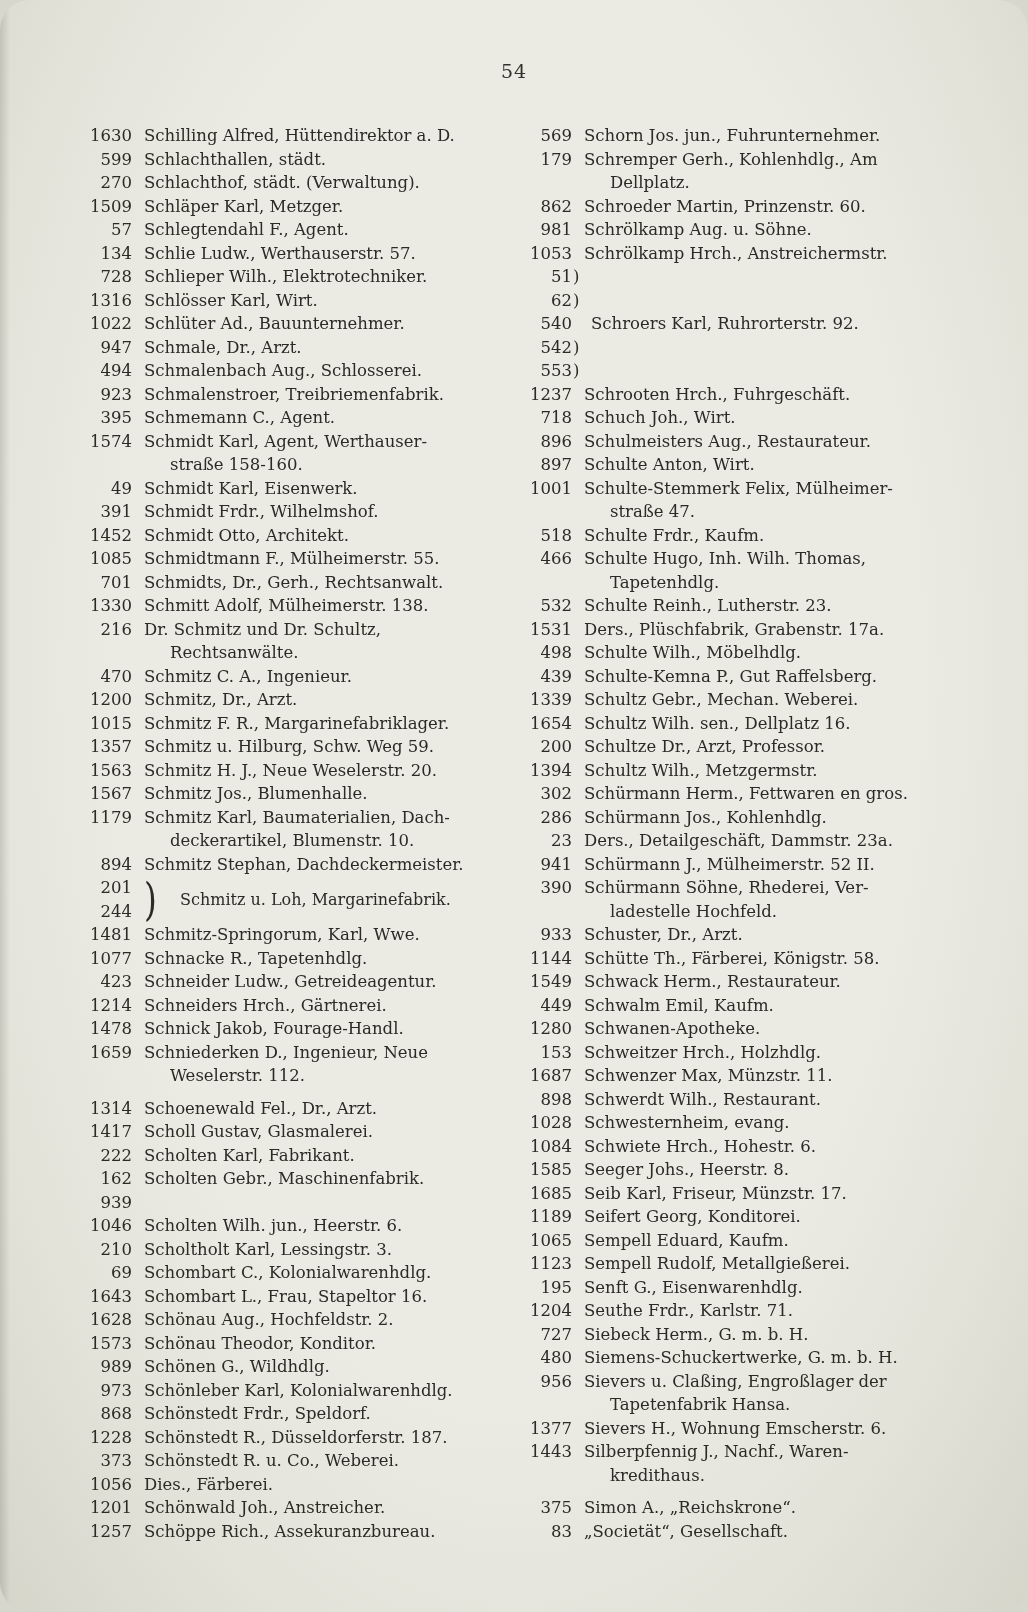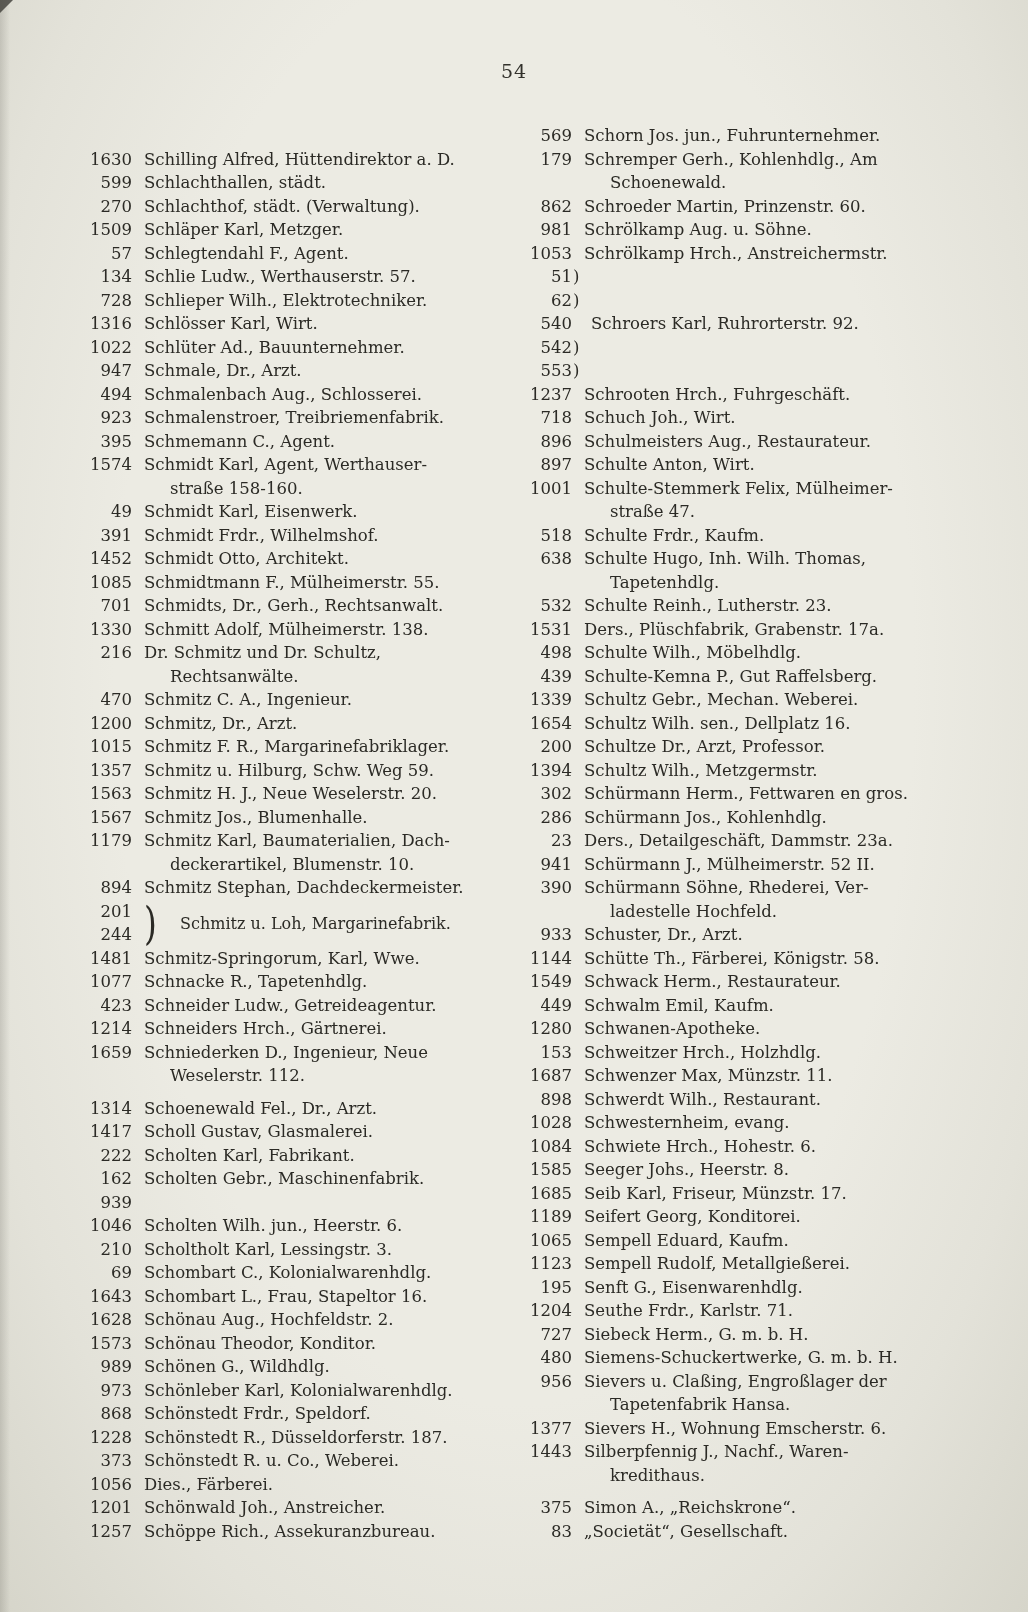--- a/index.html
+++ b/index.html
@@ -5,20 +5,21 @@
   html,body { margin:0; padding:0; }
   body {
     width:1028px; height:1612px;
     font-family:"DejaVu Serif", serif;
     background:#d8d7cd;
   }
   .page {
     position:relative; width:1028px; height:1612px; overflow:hidden;
     background: radial-gradient(ellipse at 50% 42%, #ecebe3 55%, #e3e2d9 78%, #d6d5ca 100%);
     color:#2b2a25;
+    border-radius:30px;
   }
   .corner-artifact-tl {
     position:absolute; top:0; left:0; width:0; height:0;
     border-top:13px solid #45443e; border-right:13px solid transparent;
     opacity:.85;
   }
   .edge-shade-left {
     position:absolute; top:0; left:0; width:10px; height:100%;
     background:linear-gradient(to right, rgba(70,68,60,.18), rgba(70,68,60,0));
   }
@@ -242,20 +243,25 @@
           <span class="num">423</span>
           <span class="paren"></span>
           <span class="txt">Schneider Ludw., Getreideagentur.</span>
         </div>
         <div class="entry-line">
           <span class="num">1214</span>
           <span class="paren"></span>
           <span class="txt">Schneiders Hrch., Gärtnerei.</span>
         </div>
         <div class="entry-line">
+          <span class="num">1478</span>
+          <span class="paren"></span>
+          <span class="txt">Schnick Jakob, Fourage-Handl.</span>
+        </div>
+        <div class="entry-line">
           <span class="num">1659</span>
           <span class="paren"></span>
           <span class="txt">Schniederken D., Ingenieur, Neue</span>
         </div>
         <div class="entry-line cont">
           <span class="num"></span>
           <span class="paren"></span>
           <span class="txt">Weselerstr. 112.</span>
         </div>
         <div class="gap"></div>
@@ -362,21 +368,21 @@
           <span class="txt">Schorn Jos. jun., Fuhrunternehmer.</span>
         </div>
         <div class="entry-line">
           <span class="num">179</span>
           <span class="paren"></span>
           <span class="txt">Schremper Gerh., Kohlenhdlg., Am</span>
         </div>
         <div class="entry-line cont">
           <span class="num"></span>
           <span class="paren"></span>
-          <span class="txt">Schoenewald.</span>
+          <span class="txt">Dellplatz.</span>
         </div>
         <div class="entry-line">
           <span class="num">862</span>
           <span class="paren"></span>
           <span class="txt">Schroeder Martin, Prinzenstr. 60.</span>
         </div>
         <div class="entry-line">
           <span class="num">981</span>
           <span class="paren"></span>
           <span class="txt">Schrölkamp Aug. u. Söhne.</span>
@@ -440,21 +446,21 @@
           <span class="num"></span>
           <span class="paren"></span>
           <span class="txt">straße 47.</span>
         </div>
         <div class="entry-line">
           <span class="num">518</span>
           <span class="paren"></span>
           <span class="txt">Schulte Frdr., Kaufm.</span>
         </div>
         <div class="entry-line">
-          <span class="num">638</span>
+          <span class="num">466</span>
           <span class="paren"></span>
           <span class="txt">Schulte Hugo, Inh. Wilh. Thomas,</span>
         </div>
         <div class="entry-line cont">
           <span class="num"></span>
           <span class="paren"></span>
           <span class="txt">Tapetenhdlg.</span>
         </div>
         <div class="entry-line">
           <span class="num">532</span>

